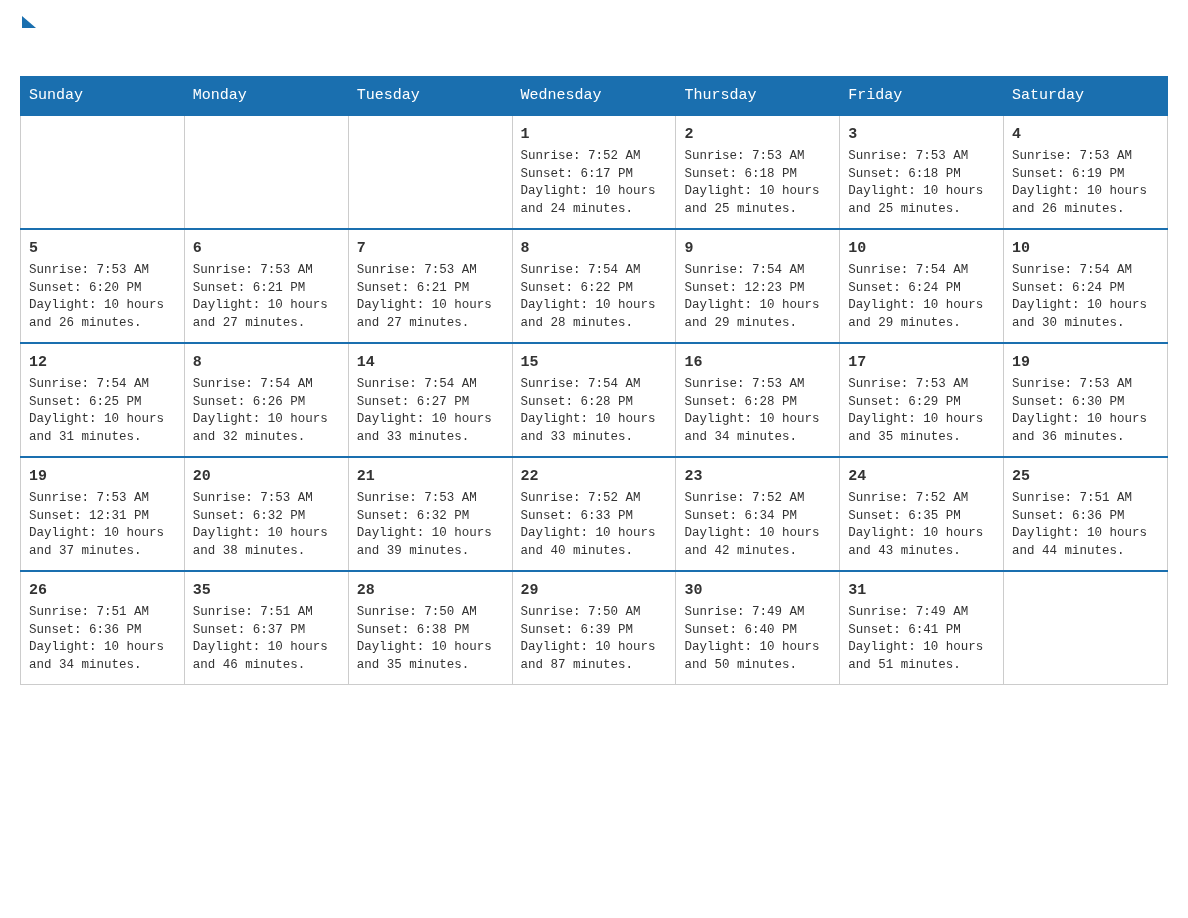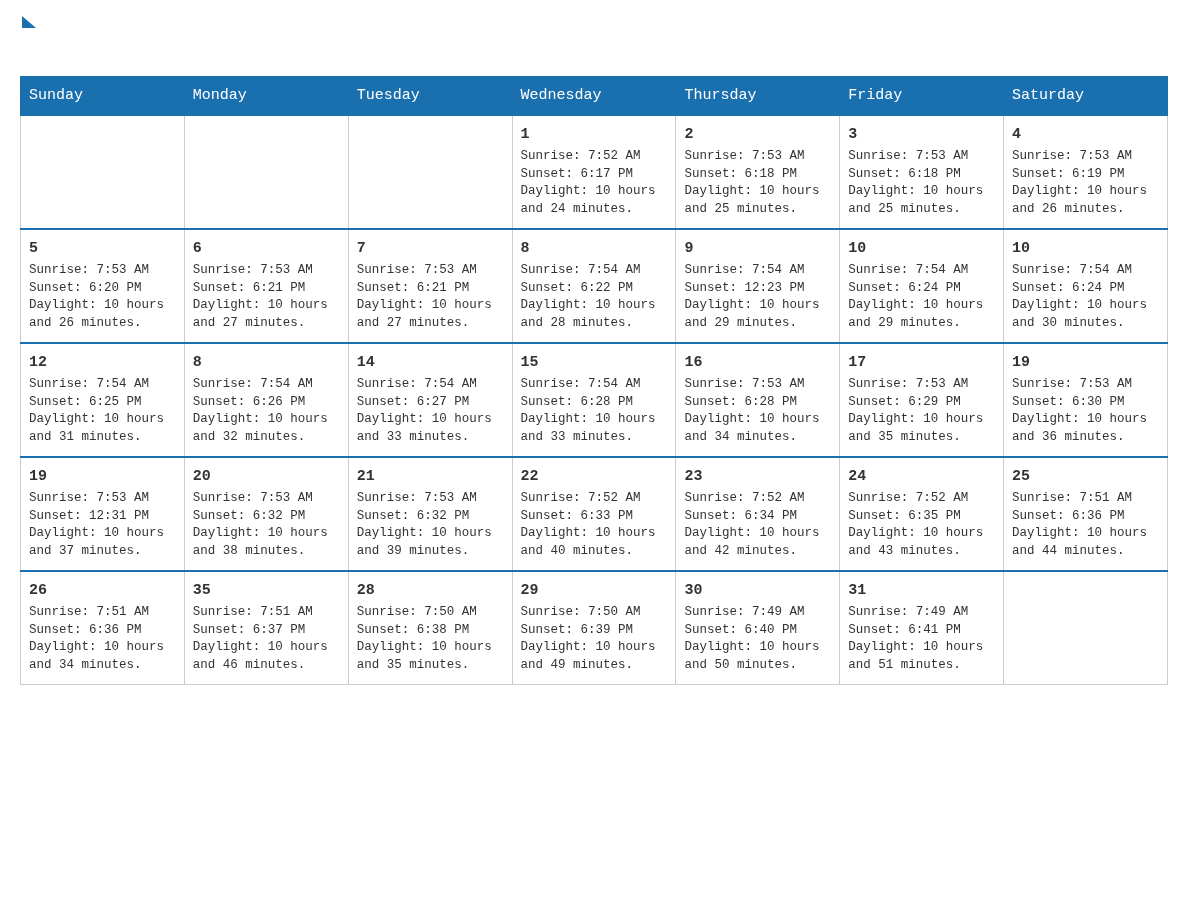--- a/index.html
+++ b/index.html
@@ -346,21 +346,21 @@
           <div class="day-info">Sunrise: 7:50 AM</div>
           <div class="day-info">Sunset: 6:38 PM</div>
           <div class="day-info">Daylight: 10 hours</div>
           <div class="day-info">and 35 minutes.</div>
         </td>
         <td>
           <span class="day-number">29</span>
           <div class="day-info">Sunrise: 7:50 AM</div>
           <div class="day-info">Sunset: 6:39 PM</div>
           <div class="day-info">Daylight: 10 hours</div>
-          <div class="day-info">and 49 minutes.</div>
+          <div class="day-info">and 87 minutes.</div>
         </td>
         <td>
           <span class="day-number">30</span>
           <div class="day-info">Sunrise: 7:49 AM</div>
           <div class="day-info">Sunset: 6:40 PM</div>
           <div class="day-info">Daylight: 10 hours</div>
           <div class="day-info">and 50 minutes.</div>
         </td>
         <td>
           <span class="day-number">31</span>

